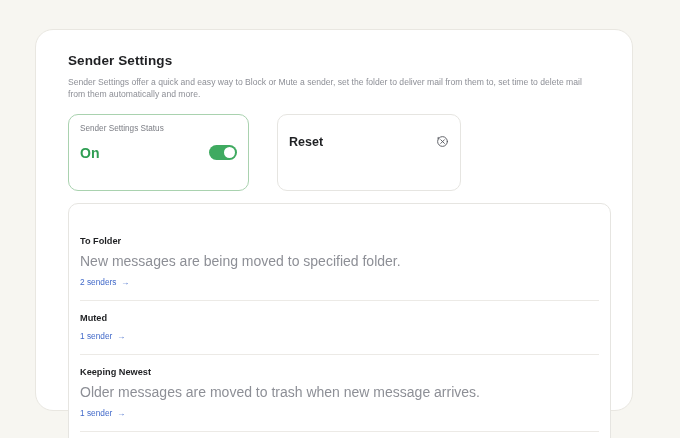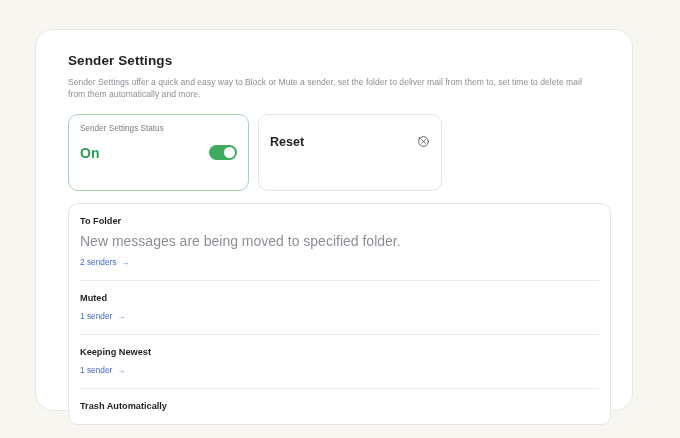--- a/index.html
+++ b/index.html
@@ -45,21 +45,21 @@
     margin-top: 6px;
     font-size: 8.6px;
     color: #8d8f96;
     line-height: 1.5;
     max-width: 520px;
   }
 
   
   .cards-row {
     display: flex;
-    gap: 9px;
+    gap: 28px;
     margin-top: 13px;
   }
 
   .status-card {
     width: 181px;
     min-height: 77px;
     background: #ffffff;
     border: 1px solid #a9d2af;
     border-radius: 10px;
     padding: 9px 11px 11px 11px;
@@ -156,21 +156,21 @@
     background: #ffffff;
     border: 1px solid #e6e5e1;
     border-radius: 10px;
     padding: 0 11px;
   }
 
   .list-row {
     padding: 12px 0 11px 0;
     border-top: 1px solid #eceae6;
   }
-  .list-row:first-child { border-top: none; }
+  .list-row:first-child { border-top: none; margin-top: 20px; }
 
   .row-title {
     font-size: 9.2px;
     font-weight: bold;
     color: #1f2023;
     line-height: 1.3;
   }
 
   .row-desc {
     margin-top: 4px;
@@ -235,20 +235,21 @@
         <span class="row-link">2 senders  →</span>
       </div>
 
       <div class="list-row">
         <div class="row-title">Muted</div>
         <span class="row-link">1 sender  →</span>
       </div>
 
       <div class="list-row">
         <div class="row-title">Keeping Newest</div>
+        <div class="row-desc">Older messages are moved to trash when new message arrives.</div>
         <span class="row-link">1 sender  →</span>
       </div>
 
       <div class="list-row">
         <div class="row-title">Trash Automatically</div>
 
       </div>
 
     </div>
 

